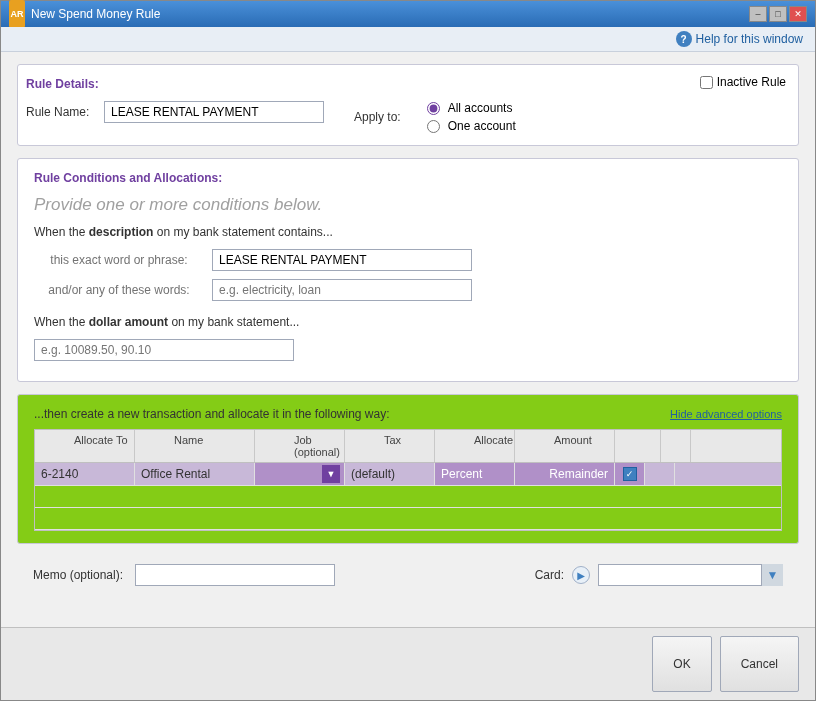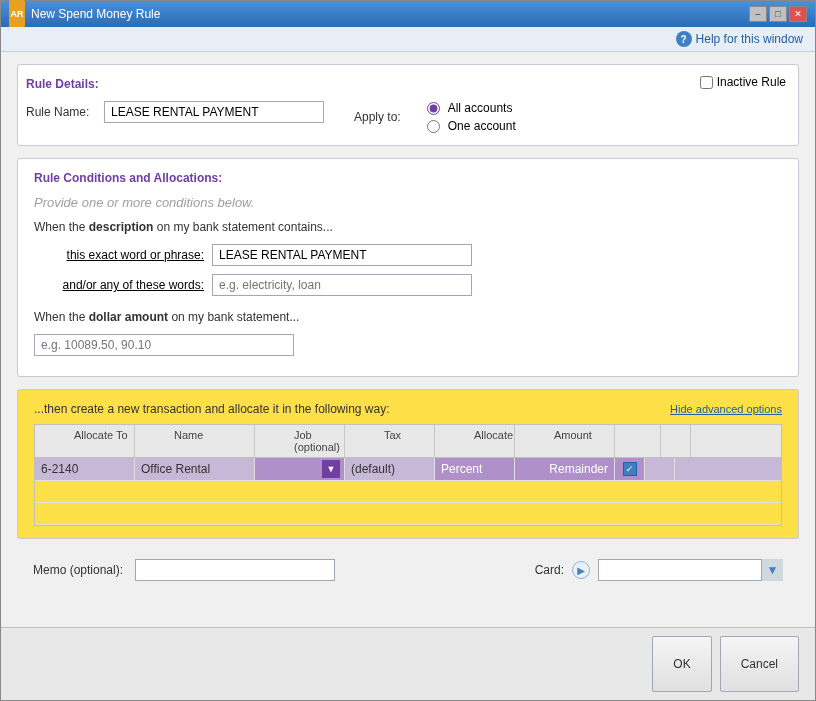--- a/index.html
+++ b/index.html
@@ -111,21 +111,21 @@
       position: relative;
     }
     .section-title {
       color: #7040a0;
       font-size: 12px;
       font-weight: bold;
       margin-bottom: 10px;
     }
     .section-subtitle {
       color: #a0a0a0;
-      font-size: 13px;
+      font-size: 17px;
       font-style: italic;
       margin-bottom: 10px;
     }
     .inactive-rule {
       position: absolute;
       top: 10px;
       right: 12px;
       display: flex;
       align-items: center;
       gap: 4px;
@@ -162,41 +162,40 @@
       margin-bottom: 12px;
     }
     .condition-row {
       display: flex;
       align-items: center;
       gap: 8px;
       margin-bottom: 8px;
     }
     .condition-label {
       min-width: 170px;
-      text-align: right;
-      color: #000000;
-      text-decoration: underline;
+      text-align: center;
+      color: #737373;
     }
     .condition-input {
       border: 1px solid #a0a8b8;
       padding: 3px 6px;
       font-size: 12px;
       width: 260px;
       background: white;
     }
     .when-text {
       color: #333;
       margin-bottom: 10px;
       font-size: 12px;
     }
     .when-text strong {
       font-weight: bold;
     }
     .allocate-section {
-      background: #fde047;
+      background: #84cc16;
       border: 1px solid #c8c8d8;
       border-radius: 3px;
       padding: 12px 16px;
       margin-bottom: 12px;
     }
     .allocate-header-row {
       display: flex;
       justify-content: space-between;
       align-items: center;
       margin-bottom: 8px;

